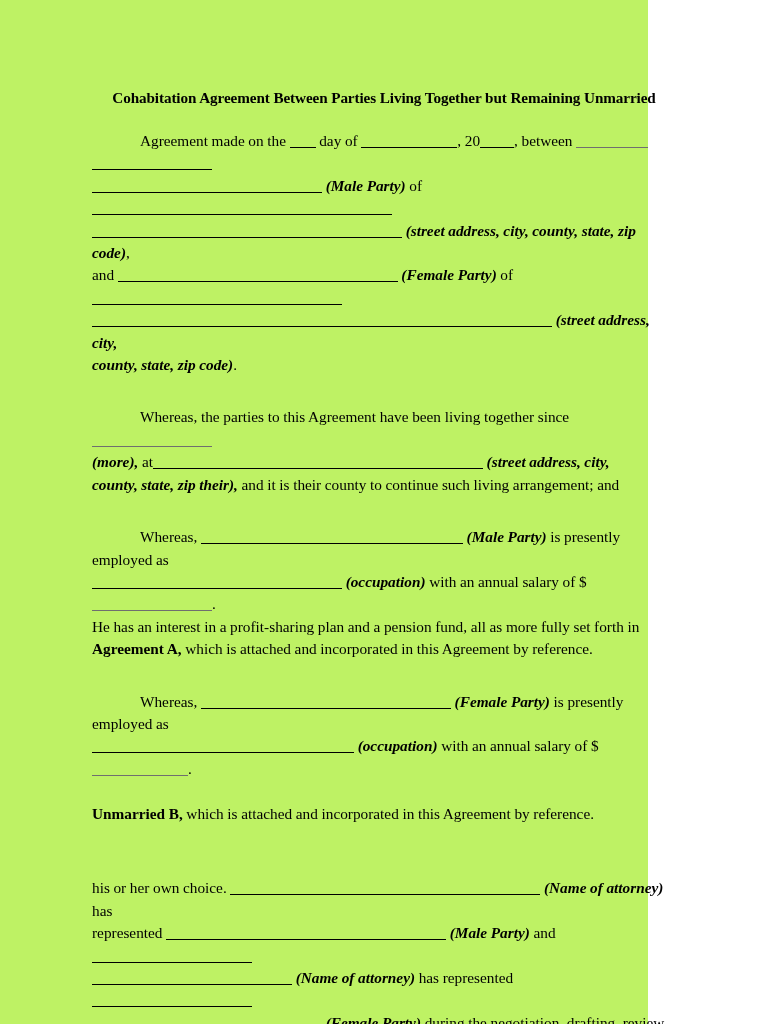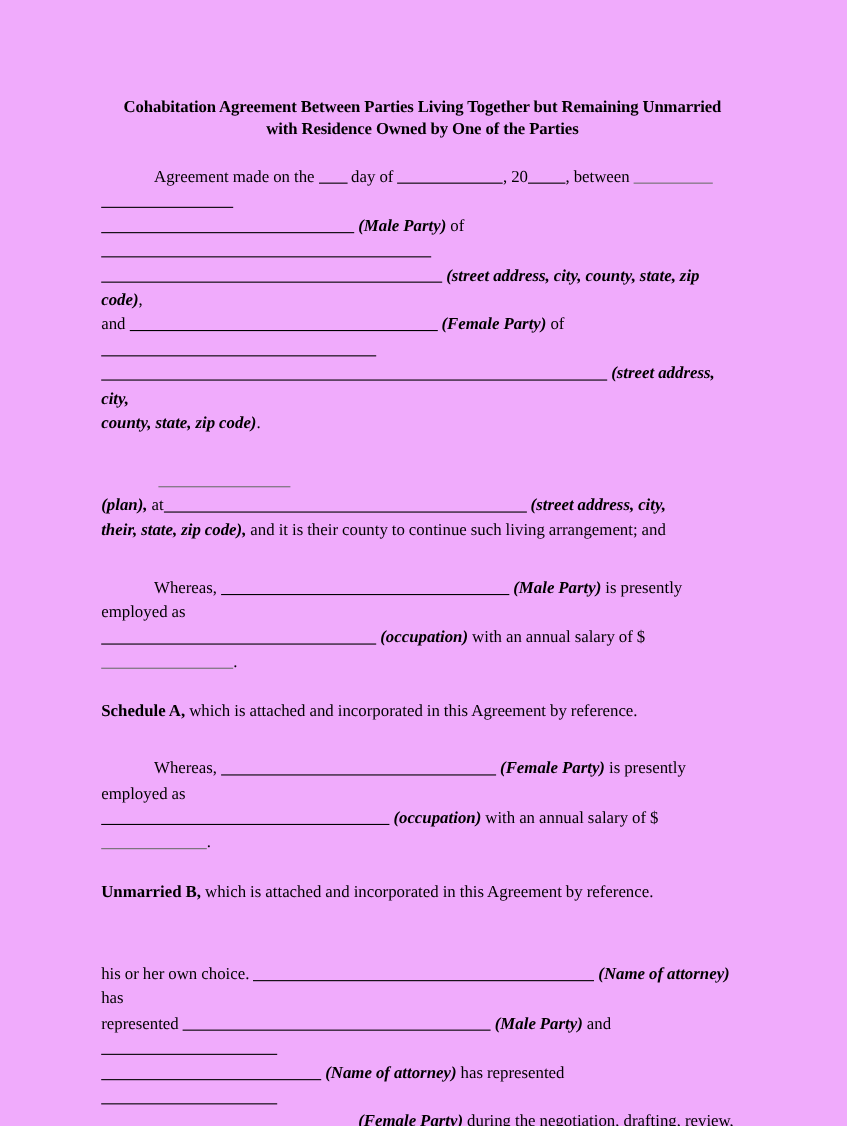--- a/index.html
+++ b/index.html
@@ -12,25 +12,25 @@
     width: 770px;
     height: 1024px;
     overflow: hidden;
     font-family: "Liberation Serif", "DejaVu Serif", serif;
     color: #000000;
     -webkit-font-smoothing: none;
   }
 
   .page {
     position: relative;
-    width: 770px;
+    width: 648px;
     height: 1024px;
     box-sizing: border-box;
     padding: 0;
-    background: #f0abfc;
+    background: #bef264;
   }
 
   .content {
     position: absolute;
     left: 88px;
     top: 88px;
     width: 592px;
   }
 
   
@@ -100,21 +100,20 @@
   .blank.w460  { width: 460px; }
 </style>
 </head>
 <body>
 
 <div class="page">
   <div class="content">
 
     <h1 class="doc-title">
       <span class="tline">Cohabitation Agreement Between Parties Living Together but Remaining Unmarried</span>
-      <span class="tline">with Residence Owned by One of the Parties</span>
     </h1>
 
     <div class="gap-md"></div>
 
     <p class="para">
       <span class="indent"></span><span>Agreement made on the</span>
       <span class="blank tiny"></span>
       <span>day of</span>
       <span class="blank m"></span><span>, 20</span><span class="blank xs"></span><span>, between</span>
       <span class="blank thin s"></span><span class="blank l"></span><br>
@@ -128,42 +127,42 @@
       <span class="bi">(Female Party)</span>
       <span>of</span><span class="blank w250"></span><br>
       <span class="blank w460"></span>
       <span class="bi">(street address, city,</span><br>
       <span class="bi">county, state, zip code)</span><span>.</span>
     </p>
 
     <div class="gap-lg"></div>
 
     <p class="para">
-      <span class="indent"></span>
+      <span class="indent"></span><span>Whereas, the parties to this Agreement have been living together since</span>
       <span class="blank thin l"></span><br>
-      <span class="bi">(plan),</span>
+      <span class="bi">(more),</span>
       <span>at</span><span class="blank w330"></span>
       <span class="bi">(street address, city,</span><br>
-      <span class="bi">their, state, zip code),</span>
+      <span class="bi">county, state, zip their),</span>
       <span>and it is their county to continue such living arrangement; and</span>
     </p>
 
 
     <div class="gap-lg"></div>
 
     <p class="para">
       <span class="indent"></span><span>Whereas,</span>
       <span class="blank w262"></span>
       <span class="bi">(Male Party)</span>
       <span>is presently employed as</span><br>
       <span class="blank w250"></span>
       <span class="bi">(occupation)</span>
       <span>with an annual salary of $</span><span class="blank thin l"></span><span>.</span><br>
-      <br>
-      <span class="b">Schedule A,</span>
+      <span>He has an interest in a profit-sharing plan and a pension fund, all as more fully set forth in</span><br>
+      <span class="b">Agreement A,</span>
       <span>which is attached and incorporated in this Agreement by reference.</span>
     </p>
 
     <div class="gap-lg"></div>
 
     <p class="para">
       <span class="indent"></span><span>Whereas,</span>
       <span class="blank w250"></span>
       <span class="bi">(Female Party)</span>
       <span>is presently employed as</span><br>

